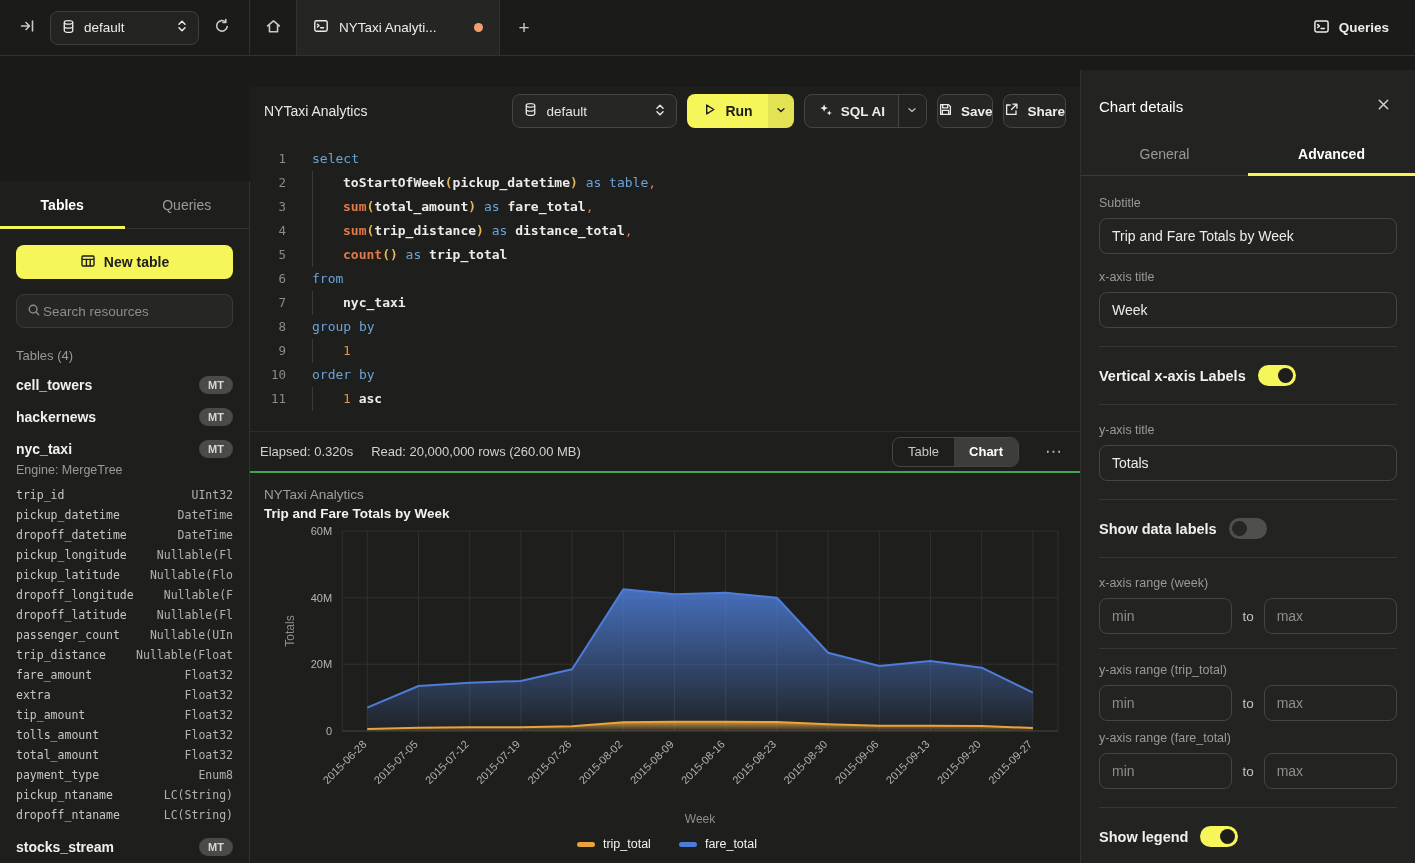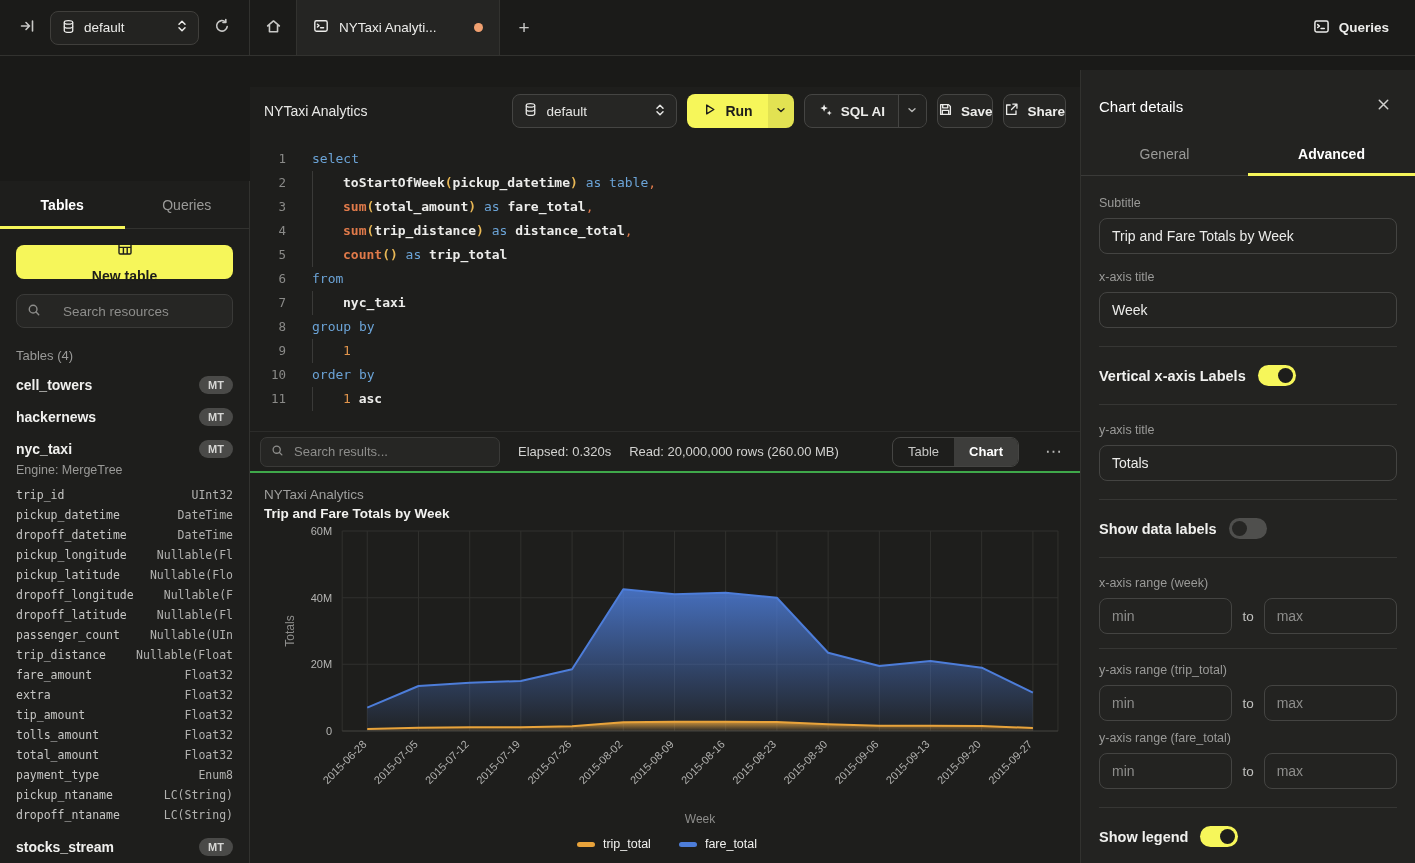--- a/index.html
+++ b/index.html
@@ -29,22 +29,22 @@
   
   .content { flex:1; min-height:0; display:flex;align-items:flex-end; }
 
   
   .sidebar { width:250px; flex:0 0 250px; background:#1e1e1c; border-right:1px solid #32322f; display:flex; flex-direction:column; }
   .side-tabs { flex:0 0 48px; display:flex; border-bottom:1px solid #32322f; }
   .side-tab { flex:1; display:flex; align-items:center; justify-content:center; font-size:14px; color:#9a9a98; position:relative; cursor:pointer; }
   .side-tab.active { color:#ffffff; font-weight:700; }
   .side-tab.active::after { content:""; position:absolute; left:0; right:0; bottom:-1px; height:3px; background:#f6f65a; }
   .side-body { flex:1; min-height:0; overflow:hidden; padding:16px 16px 0; }
-  .new-table-btn { width:100%; height:34px; display:flex; align-items:center; justify-content:center; gap:8px; background:#f6f65a; border:none; border-radius:8px; color:#1d1d1b; font-size:14px; font-weight:700; cursor:pointer;flex-direction:column; }
-  .side-search { margin-top:15px; height:34px; display:flex; align-items:center; gap:20px; background:#262624; border:1px solid #3a3a38; border-radius:8px; padding:0 10px; color:#8d8d8b; }
+  .new-table-btn { width:100%; height:34px; display:flex; align-items:center; justify-content:center; gap:8px; background:#f6f65a; border:none; border-radius:8px; color:#1d1d1b; font-size:14px; font-weight:700; cursor:pointer; }
+  .side-search { margin-top:15px; height:34px; display:flex; align-items:center; gap:0; background:#262624; border:1px solid #3a3a38; border-radius:8px; padding:0 10px; color:#8d8d8b; }
   .side-search input { flex:1; min-width:0; background:none; border:none; outline:none; color:#e6e6e4; font-size:13.5px; }
   .side-search input::placeholder { color:#8d8d8b; }
   .section-label { margin:20px 0 6px; font-size:13px; color:#9a9a98; }
   .table-item { display:flex; align-items:center; justify-content:space-between; padding:7px 0; cursor:pointer; }
   .table-name { font-size:14px; font-weight:700; color:#f0f0ee; }
   .mt-badge { background:#4a4a48; color:#d6d6d4; font-size:11px; font-weight:700; padding:3px 9px; border-radius:10px; }
   .engine-label { font-size:12.5px; color:#9a9a98; margin:-2px 0 8px; }
   .col-list { margin-bottom:6px; }
   .col-row { display:flex; justify-content:space-between; gap:6px; font-family:"DejaVu Sans Mono", monospace; font-size:11.5px; line-height:20px; color:#c6c6c4; white-space:nowrap; overflow:hidden; }
   .col-type { color:#b2b2b0; flex:0 1 auto; overflow:hidden; }
@@ -434,29 +434,20 @@
               <span class="line-code"><span class="tk-kw">order by</span></span>
             </div>
             <div class="code-line">
               <span class="line-num">11</span>
               <span class="line-code indented"><span class="tk-num">1</span><span class="tk-id"> asc</span></span>
             </div>
           </div>
       </div>
 
       <div class="results-bar">
-        <div class="results-search">
-          <span>
-            <svg width="13" height="13" viewBox="0 0 16 16" fill="none" stroke="currentColor" stroke-width="1.6" stroke-linecap="round">
-                <circle cx="7" cy="7" r="4.4"></circle>
-                <path d="m10.4 10.4 3 3"></path>
-              </svg>
-          </span>
-          <input placeholder="Search results..." style="">
-        </div>
         <span class="meta">Elapsed: 0.320s</span>
         <span class="meta">Read: 20,000,000 rows (260.00 MB)</span>
         <div class="seg">
           <div class="seg-item">Table</div>
           <div class="seg-item active">Chart</div>
         </div>
         <button class="more-btn">
           <span>⋯</span>
         </button>
       </div>

